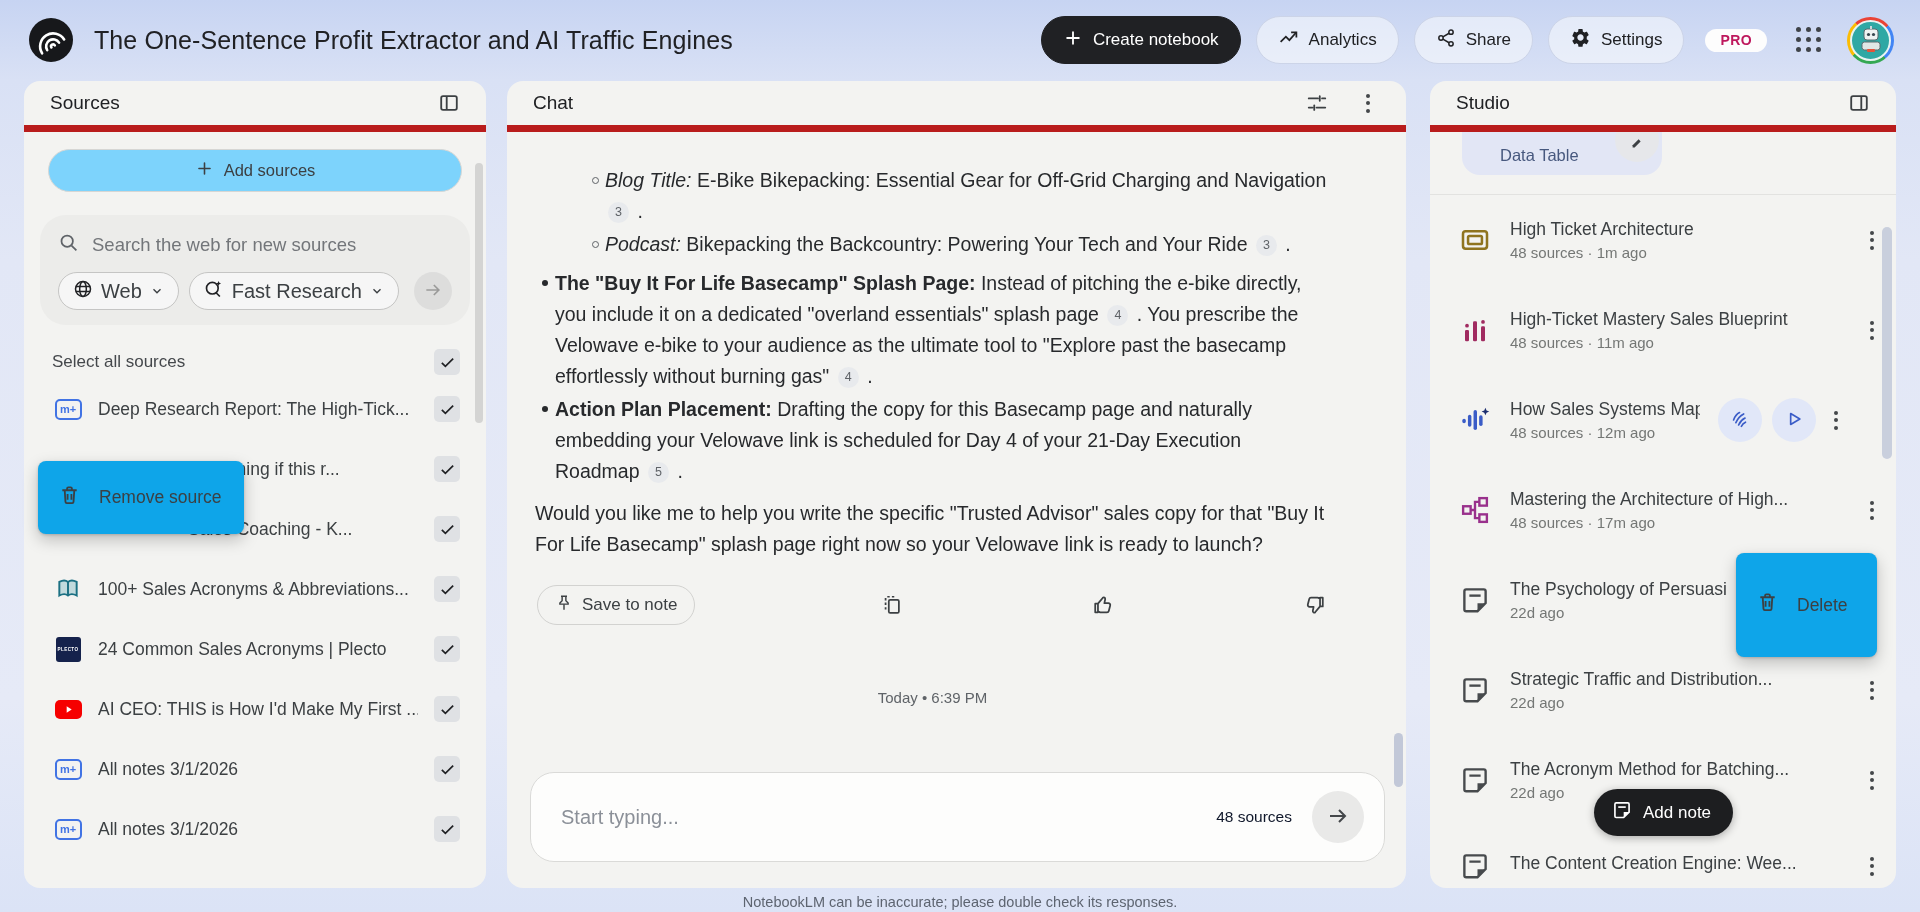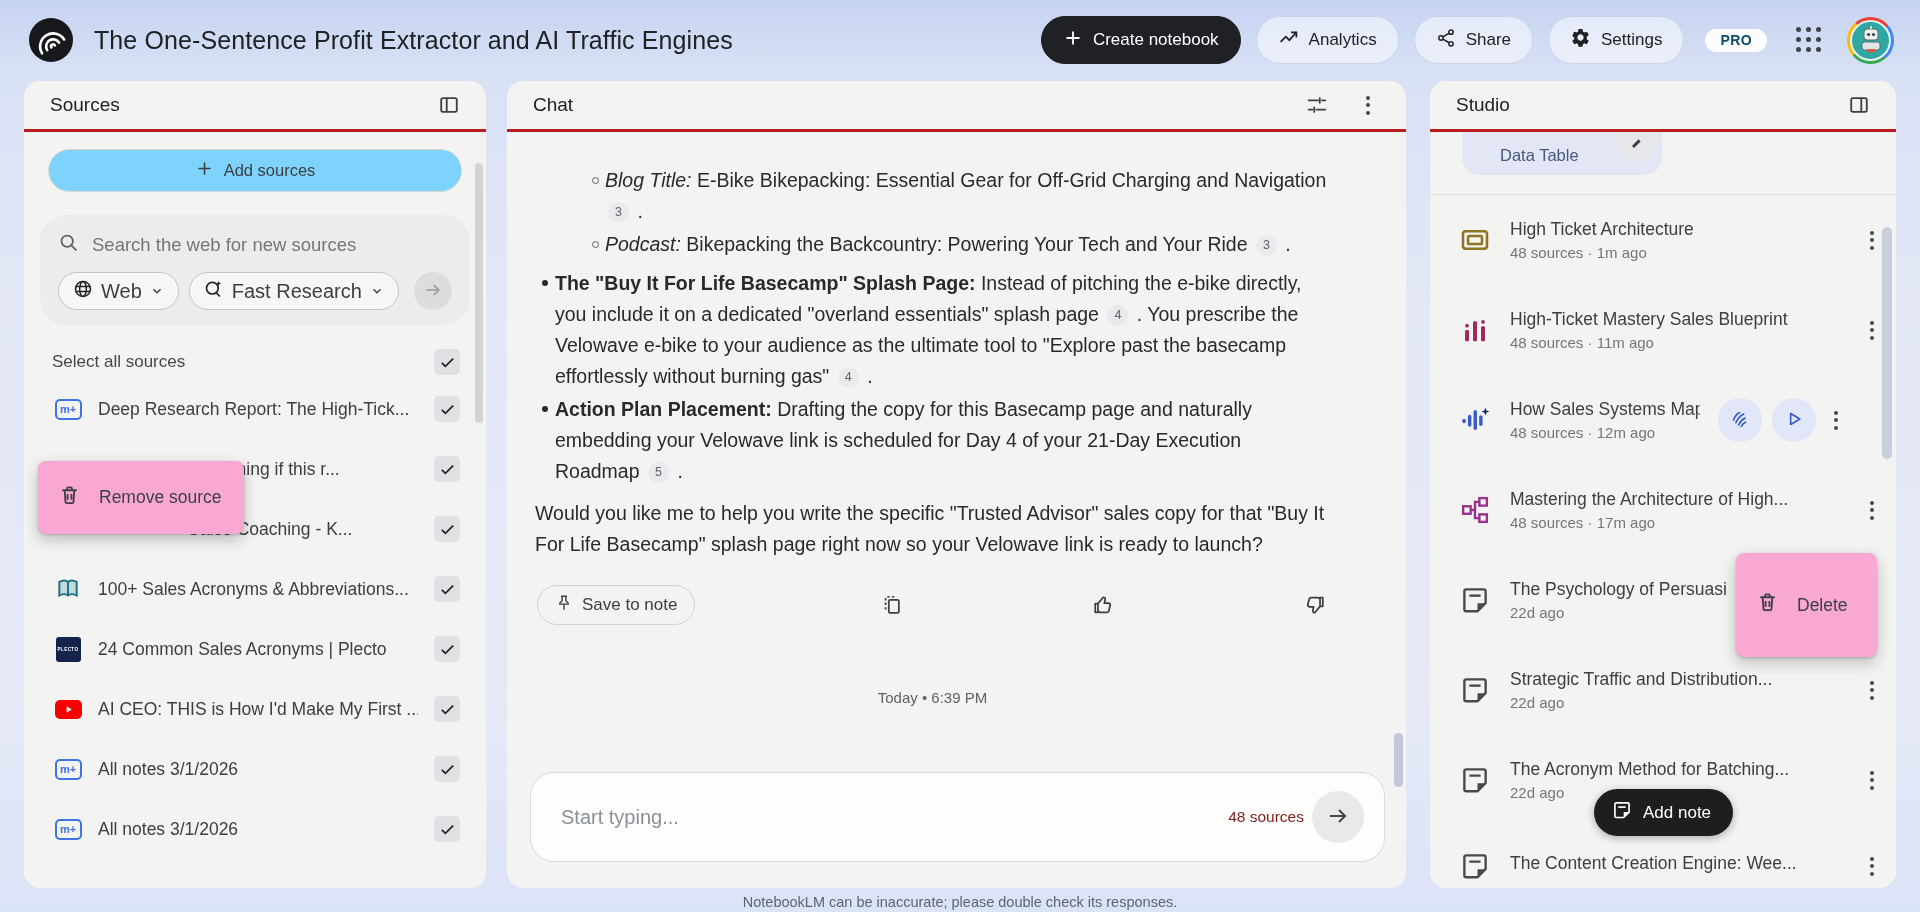--- a/index.html
+++ b/index.html
@@ -12,33 +12,33 @@
     display:flex; align-items:center; justify-content:space-between; padding:0 26px 0 28px; }
   .h-left { display:flex; align-items:center; gap:20px; }
   .logo { width:46px; height:46px; cursor:pointer; }
   .nb-title { font-size:25px; font-weight:400; color:#202124; letter-spacing:.1px; }
   .h-right { display:flex; align-items:center; gap:15px; }
   .btn { display:flex; align-items:center; gap:10px; height:48px; border-radius:24px;
     border:1px solid #ccd4e8; background:rgba(250,251,254,.55); font-size:17px; color:#202124;
     padding:0 21px; cursor:pointer; font-family:inherit; }
   .btn.dark { background:#202124; border-color:#202124; color:#fff; font-weight:500; }
   .pro-badge { background:#fdfdfd; border-radius:17px; height:23px; display:flex; align-items:center;
-    padding:0 15px; font-size:14px; font-weight:700; color:#0c4a6e; letter-spacing:.4px; margin-left:6px; }
+    padding:0 15px; font-size:14px; font-weight:700; color:#be185d; letter-spacing:.4px; margin-left:6px; }
   .apps-grid { width:26px; height:26px; display:grid; grid-template-columns:repeat(3,1fr); gap:4px;
     margin:0 10px 0 14px; cursor:pointer; }
   .apps-grid i { width:5px; height:5px; border-radius:50%; background:#3f4348; }
   .avatar { width:47px; height:47px; border-radius:50%; padding:3px; cursor:pointer;
     background:conic-gradient(from -40deg,#ea4335 0 90deg,#4285f4 90deg 180deg,#34a853 180deg 270deg,#fbbc05 270deg 360deg); }
   .avatar-inner { width:100%; height:100%; border-radius:50%; background:#2fa8a4; border:2px solid #e8f4f3;
     display:flex; align-items:center; justify-content:center; }
 
   
   .panel { position:absolute; top:81px; height:807px; background:#f3f3f1; border-radius:16px; overflow:hidden; }
   .panel-head { height:51px; display:flex; align-items:center; justify-content:space-between;
-    padding:0 22px 0 26px; border-bottom:3px solid #b91c1c; }
+    padding:0 22px 0 26px; border-bottom:7px solid #b91c1c; }
   .panel-title { font-size:19px; color:#202124; }
   .icon-btn { background:none; border:none; cursor:pointer; display:flex; align-items:center; justify-content:center; padding:4px; }
 
   .sources-panel { left:24px; width:462px; }
   .chat-panel { left:507px; width:899px; }
   .studio-panel { left:1430px; width:466px; }
 
   
   .add-sources { margin:17px 24px 0; height:43px; border:1px solid #d6d6d4; border-radius:22px;
     background:#7dd3fc; display:flex; align-items:center; justify-content:center; gap:10px;
@@ -63,21 +63,21 @@
   .cbx { width:26px; height:26px; border-radius:5px; background:#dfe1e4; flex:0 0 26px;
     display:flex; align-items:center; justify-content:center; cursor:pointer; }
   .nb-glyph { min-width:27px; height:21px; border:2px solid #4173e4; border-radius:5px; color:#4173e4;
     font-size:11px; font-weight:700; display:flex; align-items:center; justify-content:center; padding:0 1px; }
   .plecto { width:25px; height:25px; background:#15224c; border-radius:3px; color:#fff; font-size:4.6px;
     font-weight:700; letter-spacing:.4px; display:flex; align-items:center; justify-content:center; }
   .yt { width:27px; height:19px; background:#f60000; border-radius:5px; display:flex; align-items:center; justify-content:center; }
   .scrollbar { position:absolute; border-radius:5px; background:#ccd1de; }
 
   
-  .ctx-menu { position:absolute; background:#f9a8d4; border-radius:8px;
+  .ctx-menu { position:absolute; background:#0ea5e9; border-radius:8px;
     box-shadow:0 1px 3px rgba(0,0,0,.18),0 6px 16px rgba(0,0,0,.22); z-index:30; padding:6px 0; }
   .ctx-item { display:flex; align-items:center; gap:18px; height:61px; padding:0 24px 0 20px;
     font-size:17.5px; color:#3c4043; cursor:pointer; white-space:nowrap; }
 
   
   .chat-head-icons { display:flex; align-items:center; gap:26px; padding-right:6px; }
   .chat-content { padding:33px 76px 0 28px; font-size:19.5px; line-height:31px; color:#27292c; }
   .bullet { display:flex; margin-bottom:2px; }
   .bullet .marker { flex:0 0 20px; display:flex; justify-content:center; padding-top:12px; }
   .dot-solid { width:6px; height:6px; border-radius:50%; background:#27292c; }
@@ -93,21 +93,21 @@
   .save-note { display:flex; align-items:center; gap:9px; height:40px; padding:0 17px;
     border:1px solid #d2d2d0; border-radius:20px; background:transparent; font-size:17px;
     color:#3c4043; cursor:pointer; font-family:inherit; }
   .date-divider { text-align:center; margin-top:57px; font-size:15px; color:#5f6368; }
   .chat-input-wrap { position:absolute; left:23px; right:21px; bottom:26px; height:90px;
     background:#fdfdfc; border:1px solid #dadad8; border-radius:24px; display:flex; align-items:center;
     padding:0 20px 0 30px; }
   .chat-input-wrap input { flex:1; border:none; outline:none; background:transparent; font-size:20px;
     color:#3c4043; font-family:inherit; }
   .chat-input-wrap input::placeholder { color:#8b9098; }
-  .src-count { font-size:15.5px; color:#7f1d1d; margin-right:8px; white-space:nowrap; }
+  .src-count { font-size:15.5px; color:#0f172a; margin-right:20px; white-space:nowrap; }
   .send-btn { width:52px; height:52px; border-radius:50%; background:#e9e9e8; border:none;
     display:flex; align-items:center; justify-content:center; cursor:pointer; }
 
   .footer-note { position:absolute; left:0; bottom:2px; width:1920px; text-align:center;
     font-size:14.5px; color:#5d6470; }
 
   
   .chip-strip { position:relative; height:63px; border-bottom:1px solid #e2e2e0; overflow:hidden; }
   .studio-chip { position:absolute; left:32px; top:-17px; width:200px; height:60px; border-radius:18px;
     background:#e2e6f5; display:flex; align-items:flex-end; padding:0 0 10px 38px; cursor:pointer; }

